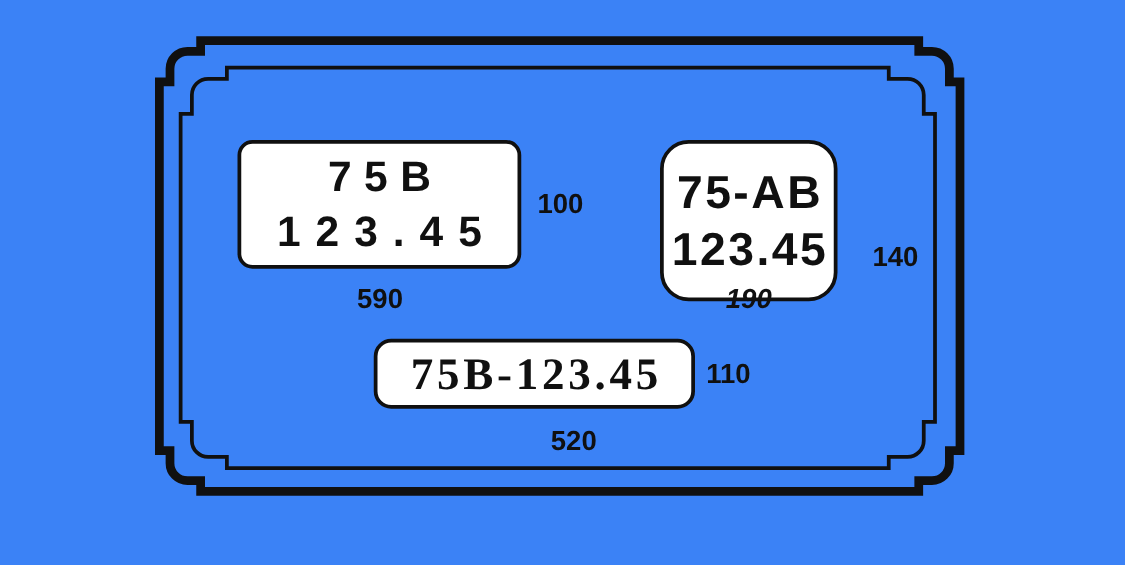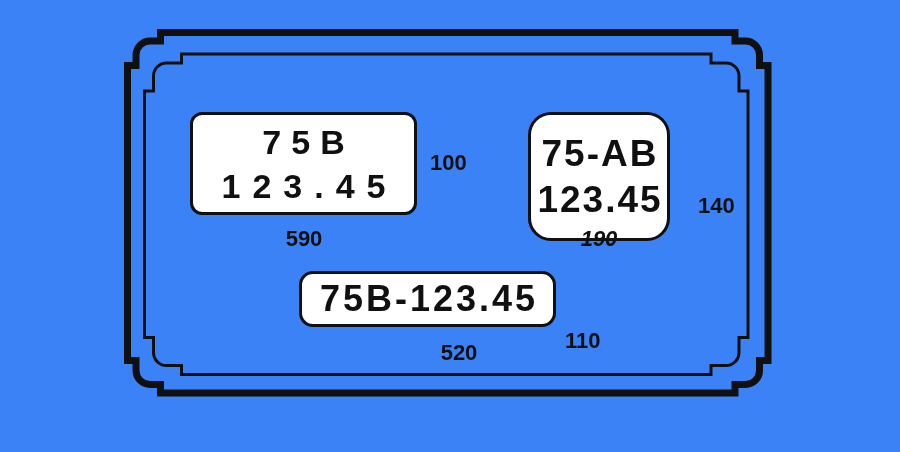--- a/index.html
+++ b/index.html
@@ -47,36 +47,36 @@
 
   .plate1 { left: 190px; top: 112px; width: 227px; height: 103px; border-radius: 12px; }
   .plate1 .l1 { font-size: 34px; line-height: 44px; letter-spacing: 10px; text-indent: 10px; }
   .plate1 .l2 { font-size: 34px; line-height: 44px; letter-spacing: 12px; text-indent: 12px; }
 
   .plate2 { left: 528px; top: 112px; width: 142px; height: 129px; border-radius: 23px; }
   .plate2 .l1 { font-size: 37px; line-height: 46px; letter-spacing: 2px; text-indent: 2px; }
   .plate2 .l2 { font-size: 37px; line-height: 46px; letter-spacing: 2px; text-indent: 2px; }
 
   .plate3 { left: 299px; top: 271px; width: 257px; height: 56px; border-radius: 14px; }
-  .plate3 .l1 { font-size: 36px; line-height: 40px; letter-spacing: 3px; text-indent: 3px; }
+  .plate3 .l1 { font-size: 36px; line-height: 40px; letter-spacing: 3px; text-indent: 3px; font-family: Liberation Serif, serif; }
 
   .dim {
     position: absolute;
     font-weight: 700;
     font-size: 22px;
     line-height: 26px;
     color: #101010;
     white-space: nowrap;
   }
   .dim.centered { transform: translateX(-50%); }
   .h1 { left: 430px; top: 150px; }
   .w1 { left: 304px; top: 226px; }
   .h2 { left: 698px; top: 149px; margin-top: 44px; }
   .w2 { left: 599px; top: 226px; font-style: italic; }
-  .h3 { left: 565px; top: 286px; margin-top: 42px; }
+  .h3 { left: 565px; top: 286px; }
   .w3 { left: 420px; top: 340px; margin-left: 39px; }
 </style>
 </head>
 <body>
 
 <div class="canvas">
 
   <svg class="frame" viewBox="0 0 900 452" xmlns="http://www.w3.org/2000/svg">
     <path class="outer" d="M 160.5 32.5 H 735 V 41 H 745.5 A 14 14 0 0 1 759.5 55 V 65.5 H 768
          V 360.5 H 759.5 V 370.5 A 14 14 0 0 1 745.5 384.5 H 735 V 393

